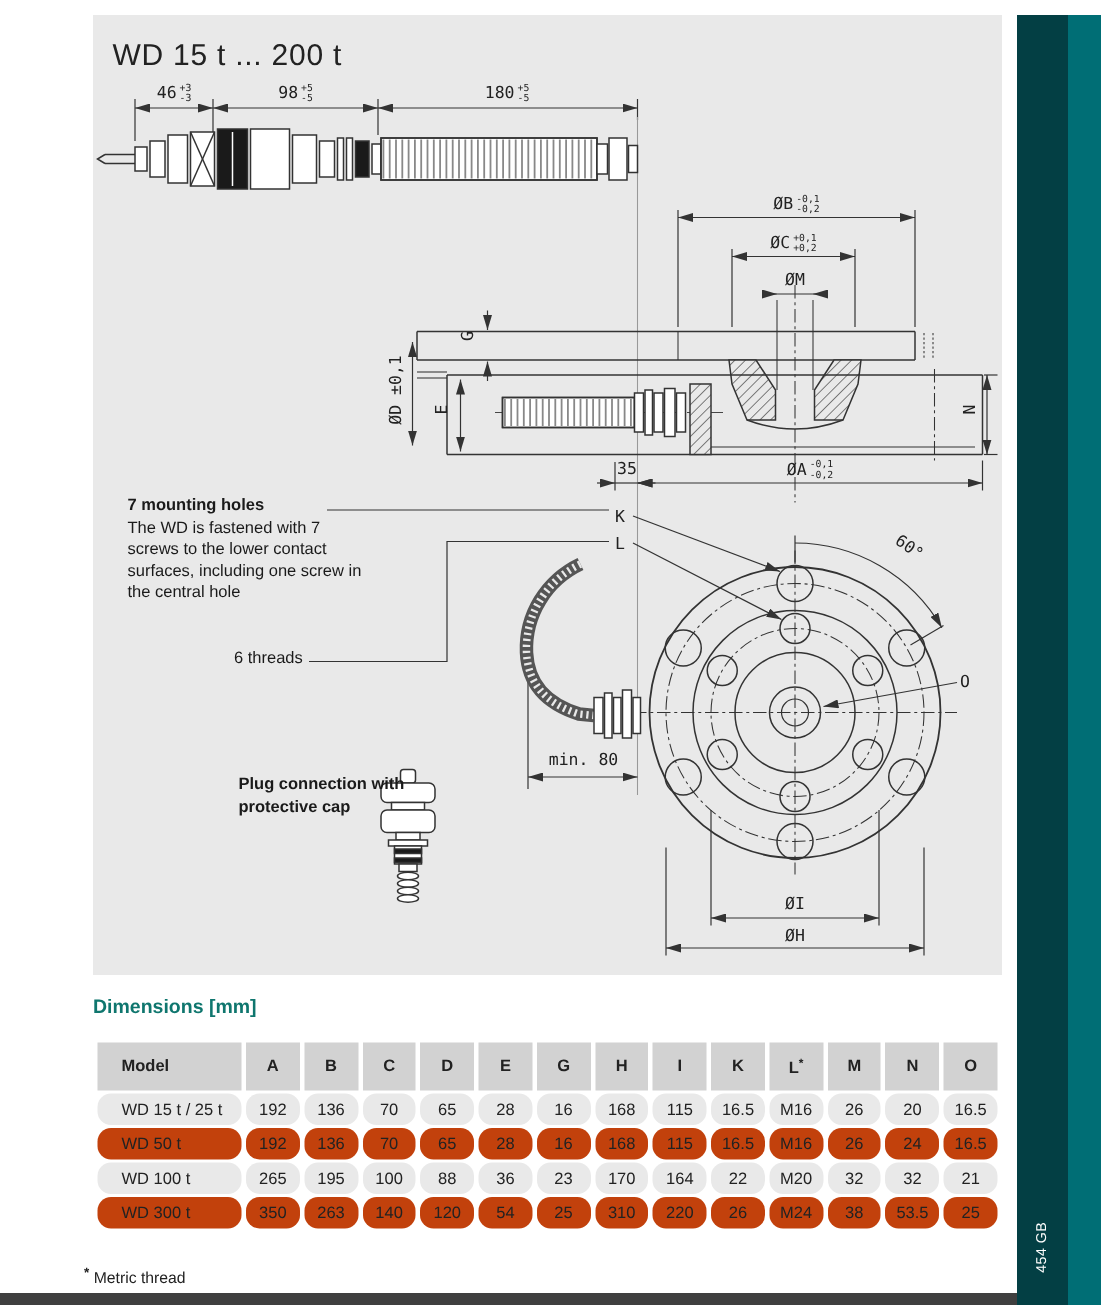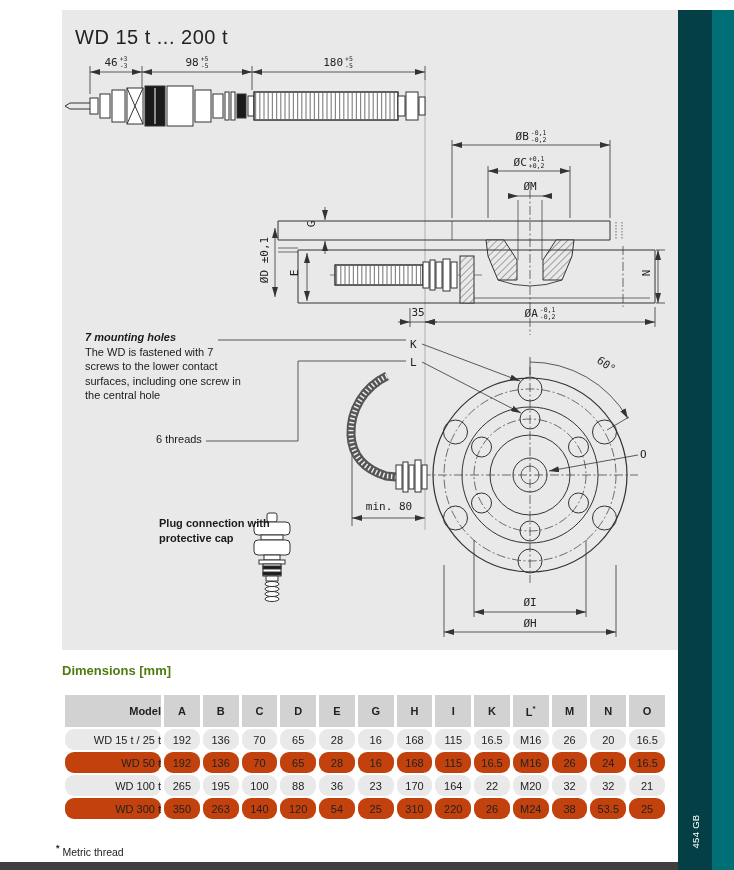--- a/index.html
+++ b/index.html
@@ -1,40 +1,40 @@
 <!DOCTYPE html>
 <html><head>
 <meta charset="utf-8">
 <style>
   html,body{margin:0;padding:0;background:#fff;}
   body{width:734px;height:870px;position:relative;overflow:hidden;
        font-family:"Liberation Sans",sans-serif;color:#1a1a1a;}
 
   
-  .panel{position:absolute;left:62px;top:10px;width:606px;height:640px;background:#e9e9e9;padding-left:16px;}
+  .panel{position:absolute;left:62px;top:10px;width:606px;height:640px;background:#e9e9e9;}
   .panel-title{position:absolute;left:13px;top:16px;font-size:20px;letter-spacing:.5px;color:#222;}
   .drawing-svg{position:absolute;left:0;top:0;}
 
   
   .dim-label{position:absolute;display:flex;align-items:center;gap:2px;
              font-family:"DejaVu Sans Mono",monospace;font-size:11px;color:#222;
              transform:translate(-50%,-50%);white-space:nowrap;}
   .dim-label .tol{display:flex;flex-direction:column;font-size:6.5px;line-height:6.5px;letter-spacing:0;}
   .dim-label.rot{transform:translate(-50%,-50%) rotate(-90deg);}
 
   
   .note{position:absolute;font-size:11px;line-height:14.5px;color:#1a1a1a;}
-  .note b{display:block;font-style:italic;}
+  .note b{display:block;}
 
   
-  .dim-heading{position:absolute;left:62px;top:663px;font-size:13px;font-weight:bold;color:#4d7c0f;}
+  .dim-heading{position:absolute;left:62px;top:663px;font-size:13px;font-weight:bold;color:#0f766e;}
   .dims-table{position:absolute;left:62px;top:693px;width:606px;border-collapse:separate;
               border-spacing:3px 2px;table-layout:fixed;font-size:11px;color:#222;}
   .dims-table th{background:#d2d2d2;height:32px;font-weight:bold;text-align:center;padding:0;}
-  .dims-table th.model-col,.dims-table td.model-col{text-align:right;padding-left:0;}
+  .dims-table th.model-col,.dims-table td.model-col{text-align:left;padding-left:16px;}
   .dims-table td{background:#e9e9e9;height:21px;text-align:center;padding:0;border-radius:9px;}
   .dims-table tr.dark td{background:#c2410c;}
   .thsup{font-size:8px;vertical-align:super;font-weight:bold;}
   .footnote{position:absolute;left:56px;top:843px;font-size:10.5px;color:#222;}
   .footnote sup{font-weight:bold;font-size:9px;}
 
   
   .strip-dark{position:absolute;left:678px;top:10px;width:34px;height:860px;background:#033f44;}
   .strip-light{position:absolute;left:712px;top:10px;width:22px;height:860px;background:#006e75;}
   .side-label-wrap{position:absolute;left:678px;top:800px;width:34px;height:62px;

